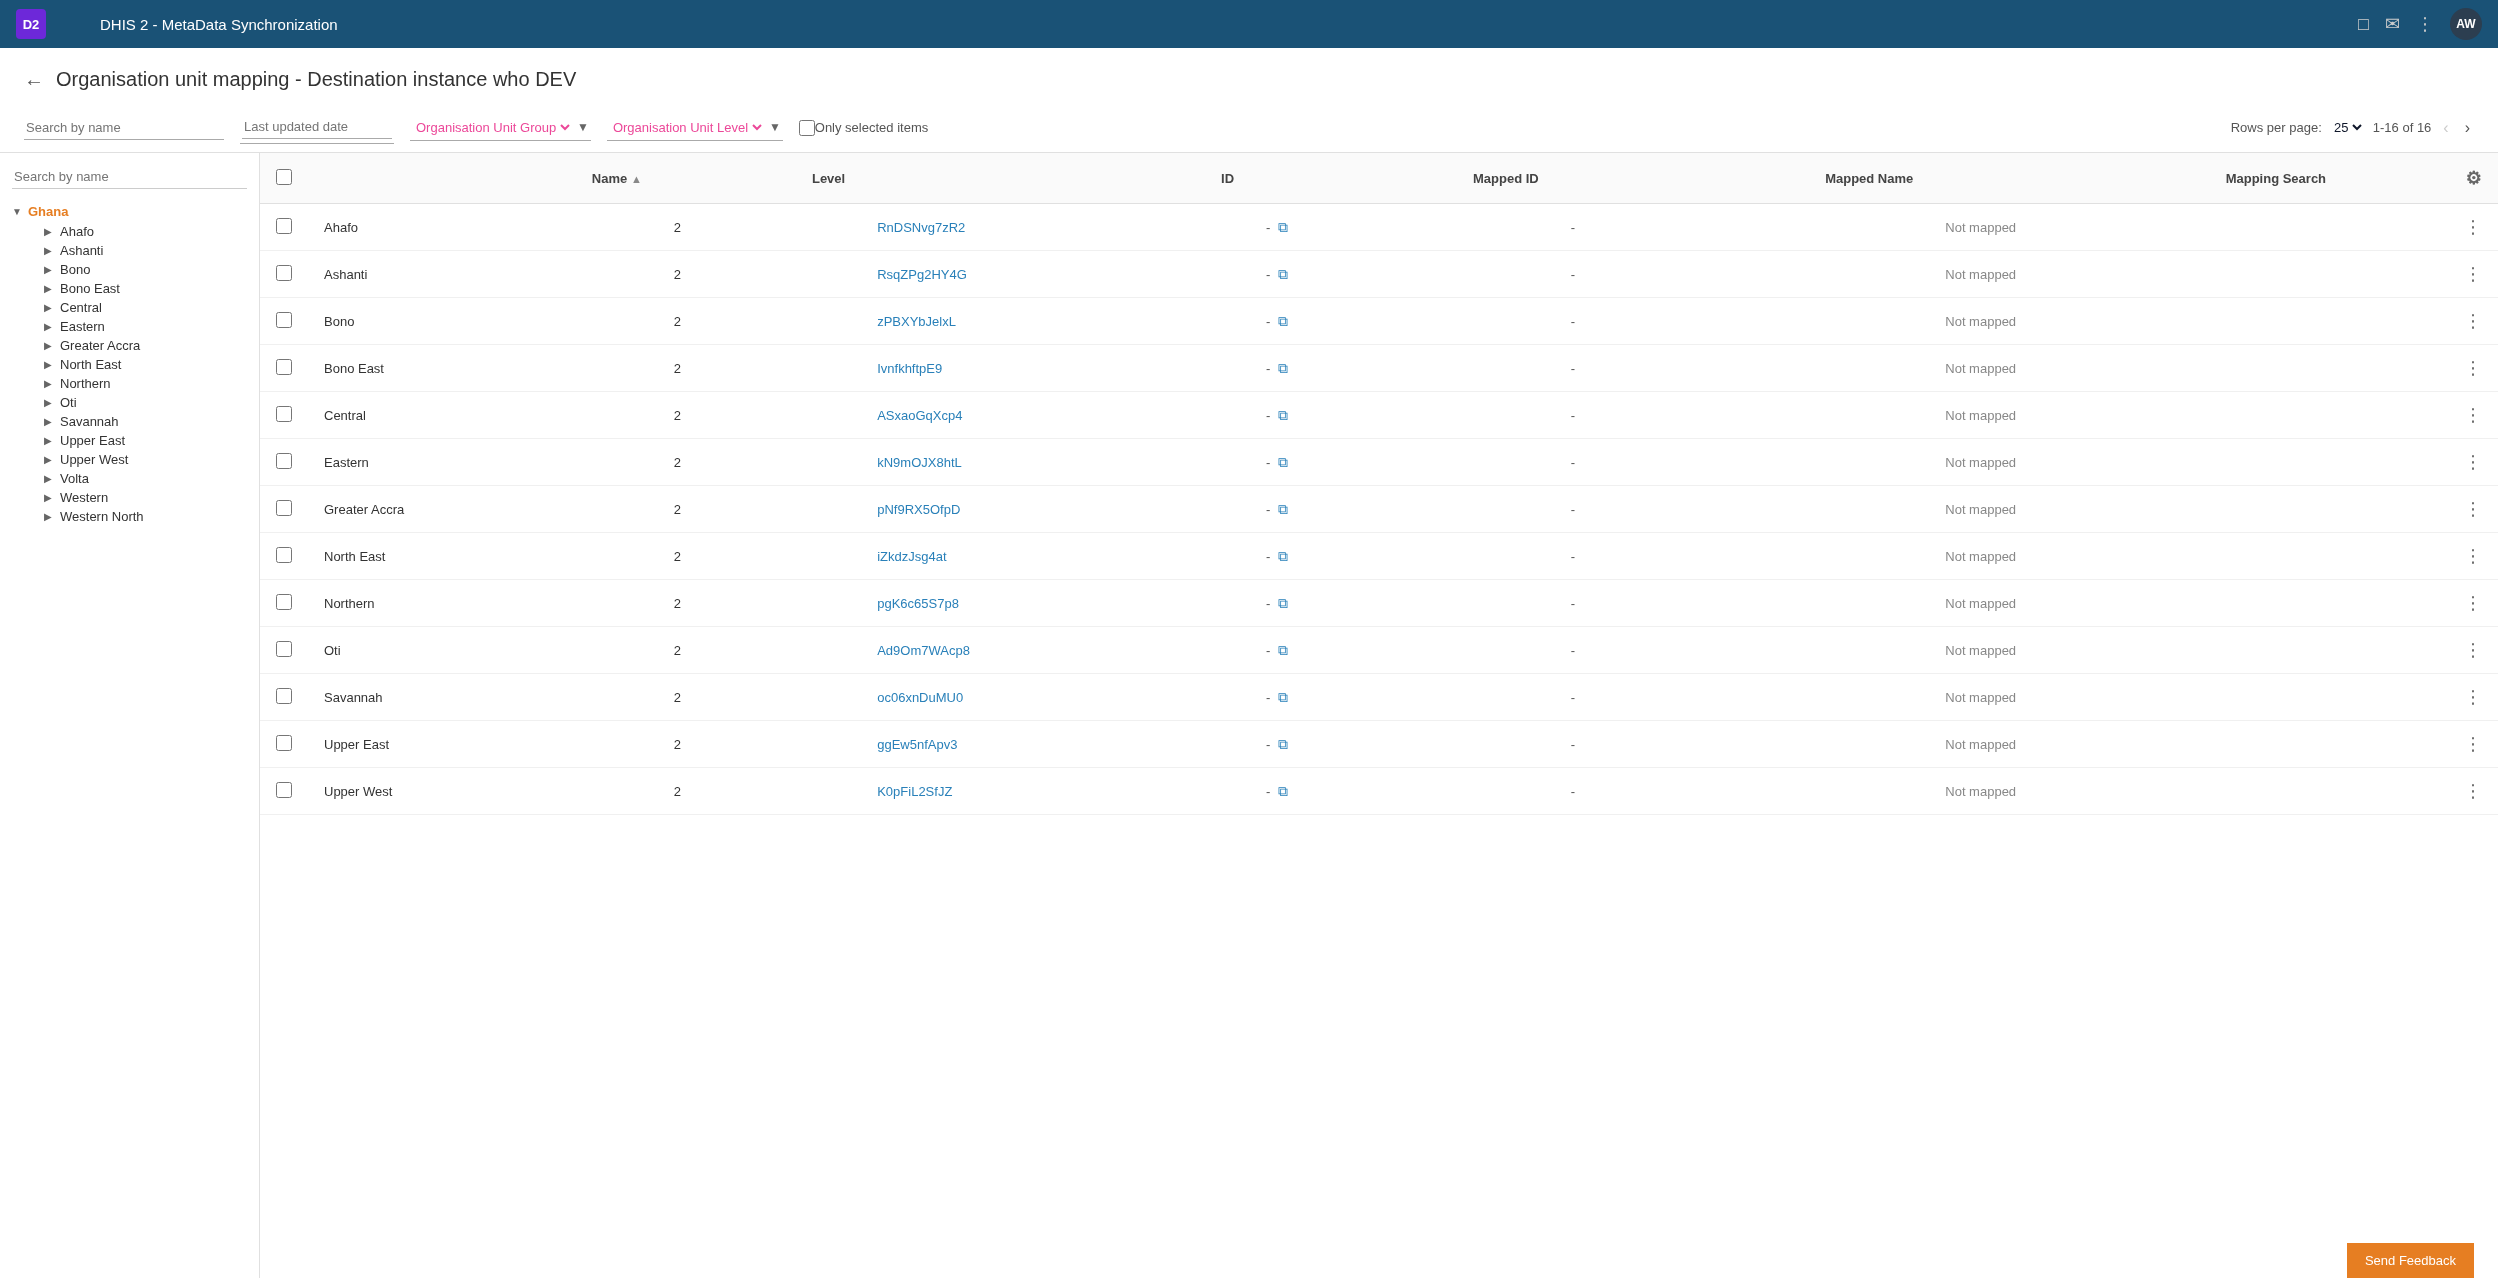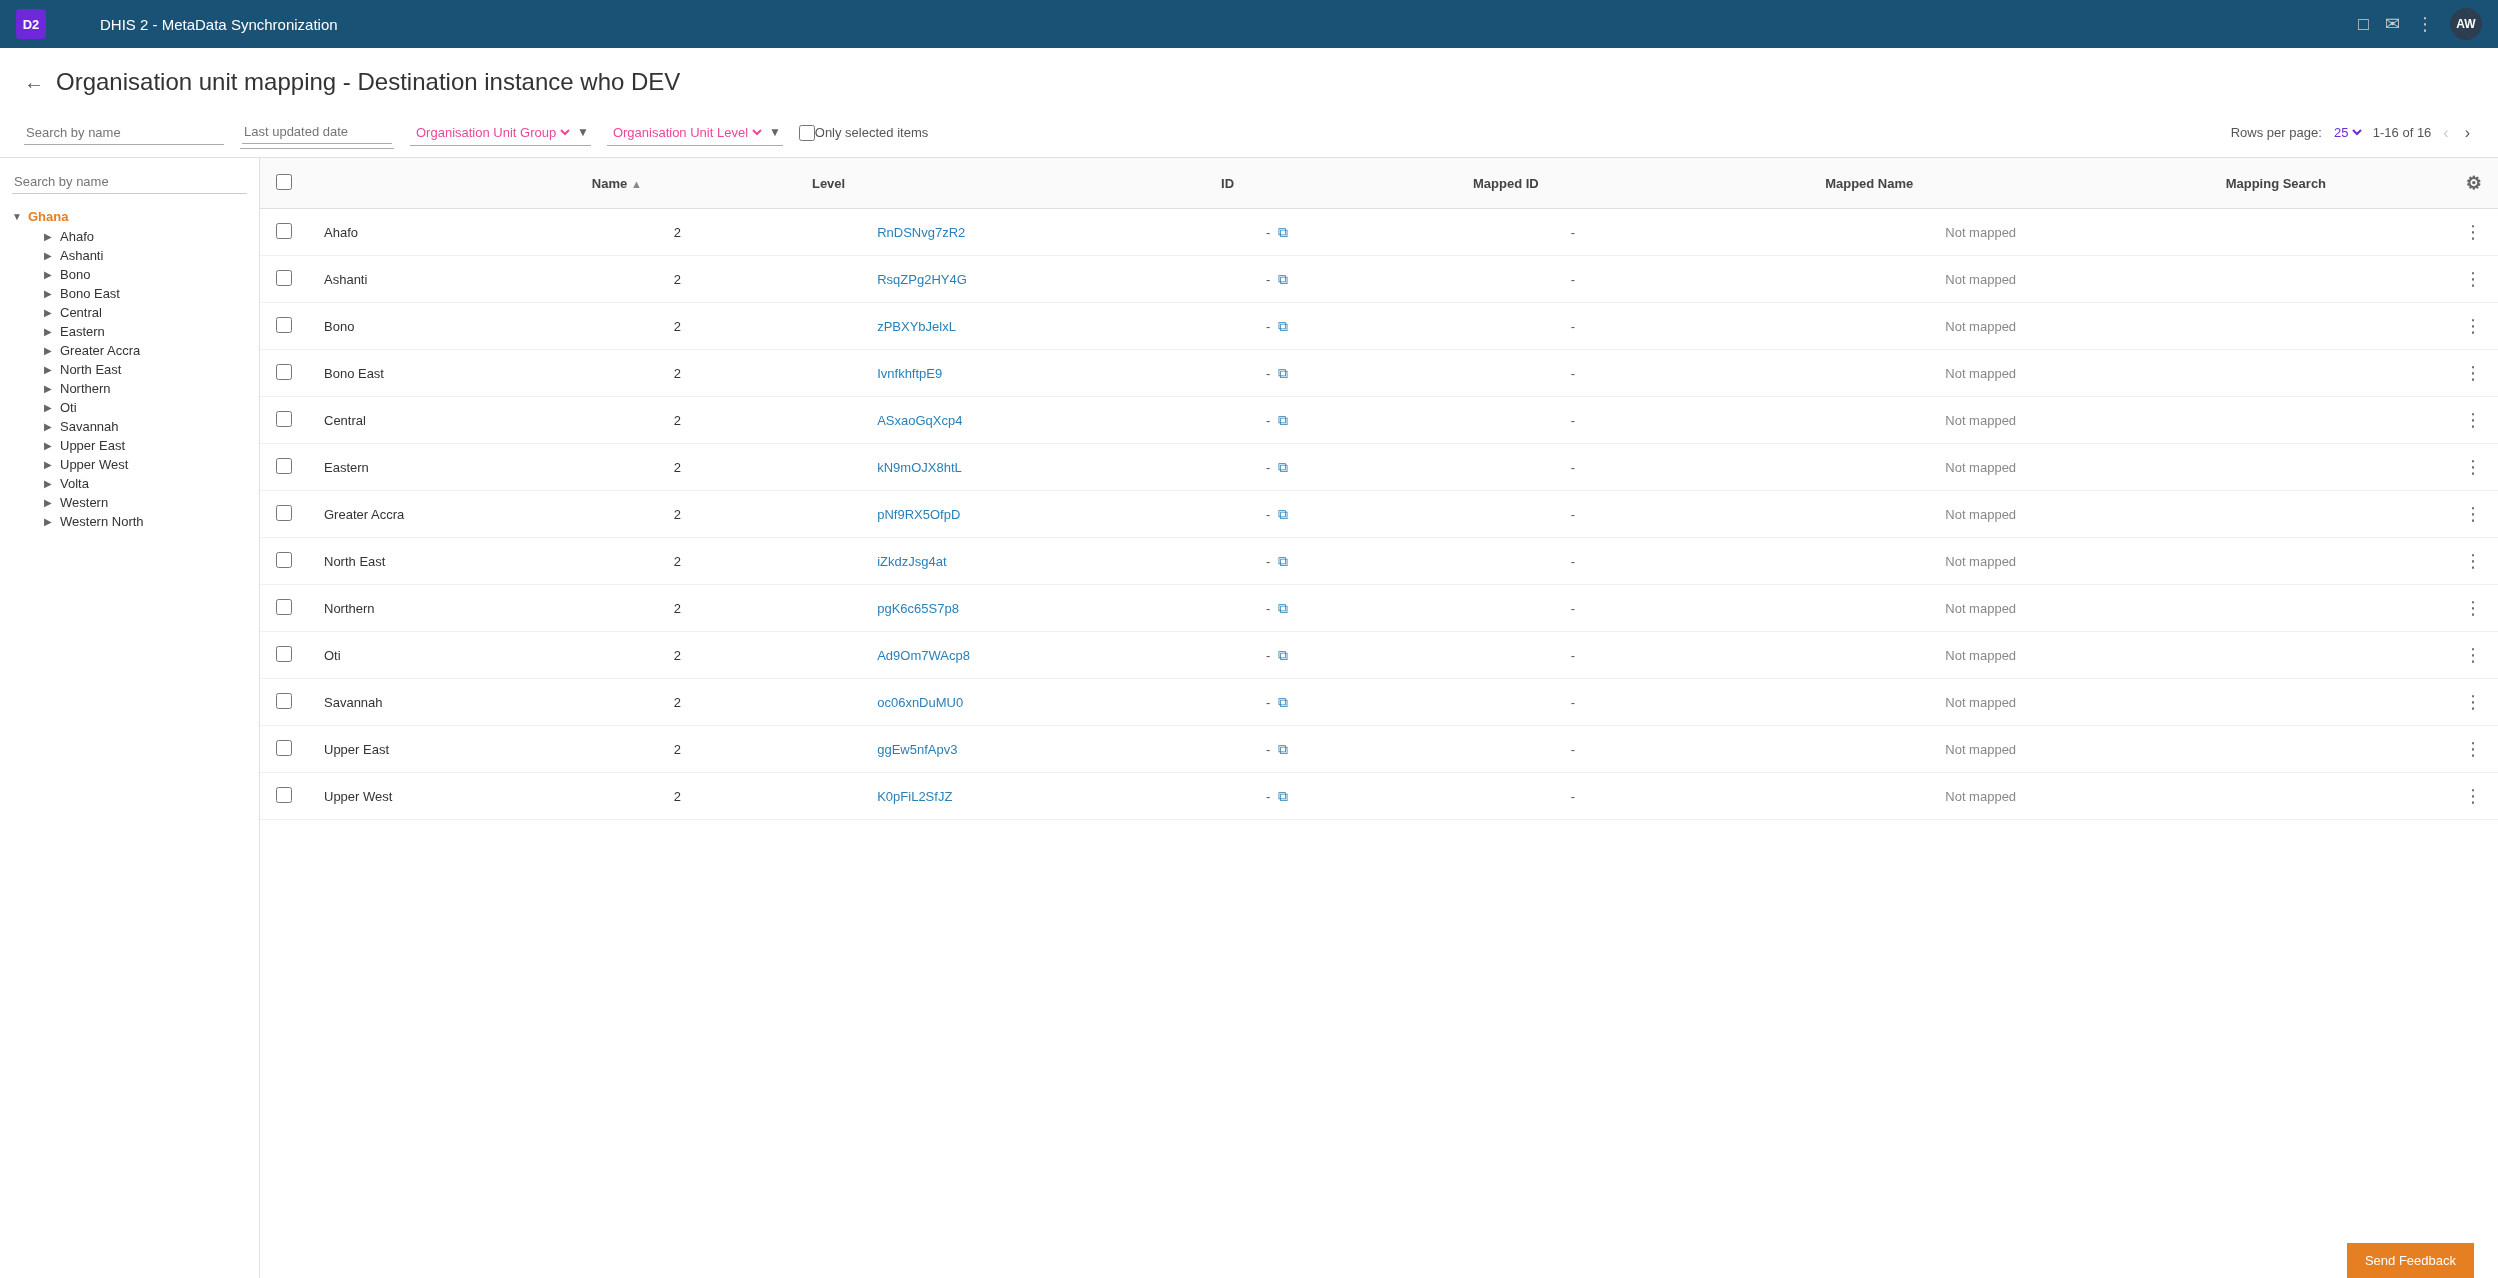--- a/index.html
+++ b/index.html
@@ -33,21 +33,21 @@
       color: white; font-size: 12px; font-weight: bold;
     }
 
     
     .page-header {
       padding: 20px 24px 12px 24px;
       display: flex; align-items: center; gap: 12px;
       background: white;
     }
     .back-btn { color: #555; cursor: pointer; font-size: 20px; }
-    .page-title { font-size: 24px; font-weight: 500; color: #333; }
+    .page-title { font-size: 20px; font-weight: 500; color: #333; }
 
     
     .filter-bar {
       background: white;
       padding: 8px 24px;
       display: flex; align-items: center; gap: 16px;
       border-bottom: 1px solid #e0e0e0;
     }
     .filter-input {
       border: none;
@@ -67,21 +67,21 @@
     .filter-select {
       border: none; outline: none; font-size: 13px;
       color: #ec4899; background: transparent; cursor: pointer;
     }
     .filter-arrow { color: #666; font-size: 12px; }
     .filter-checkbox-label {
       display: flex; align-items: center; gap: 0;
       font-size: 13px; color: #555; cursor: pointer;
     }
     .rows-per-page { margin-left: auto; display: flex; align-items: center; gap: 8px; font-size: 13px; color: #555; }
-    .rows-select { border: none; outline: none; font-size: 13px; color: #6d28d9; background: transparent; cursor: pointer; text-align: center; }
+    .rows-select { border: none; outline: none; font-size: 13px; color: #0f172a; background: transparent; cursor: pointer; text-align: center; }
     .pagination-info { font-size: 13px; color: #555; }
     .pagination-btn { background: none; border: none; cursor: pointer; color: #555; font-size: 16px; padding: 4px; }
     .pagination-btn:disabled { color: #ccc; cursor: default; }
 
     
     .main-content {
       display: flex;
       height: calc(100vh - 120px);
     }
 

